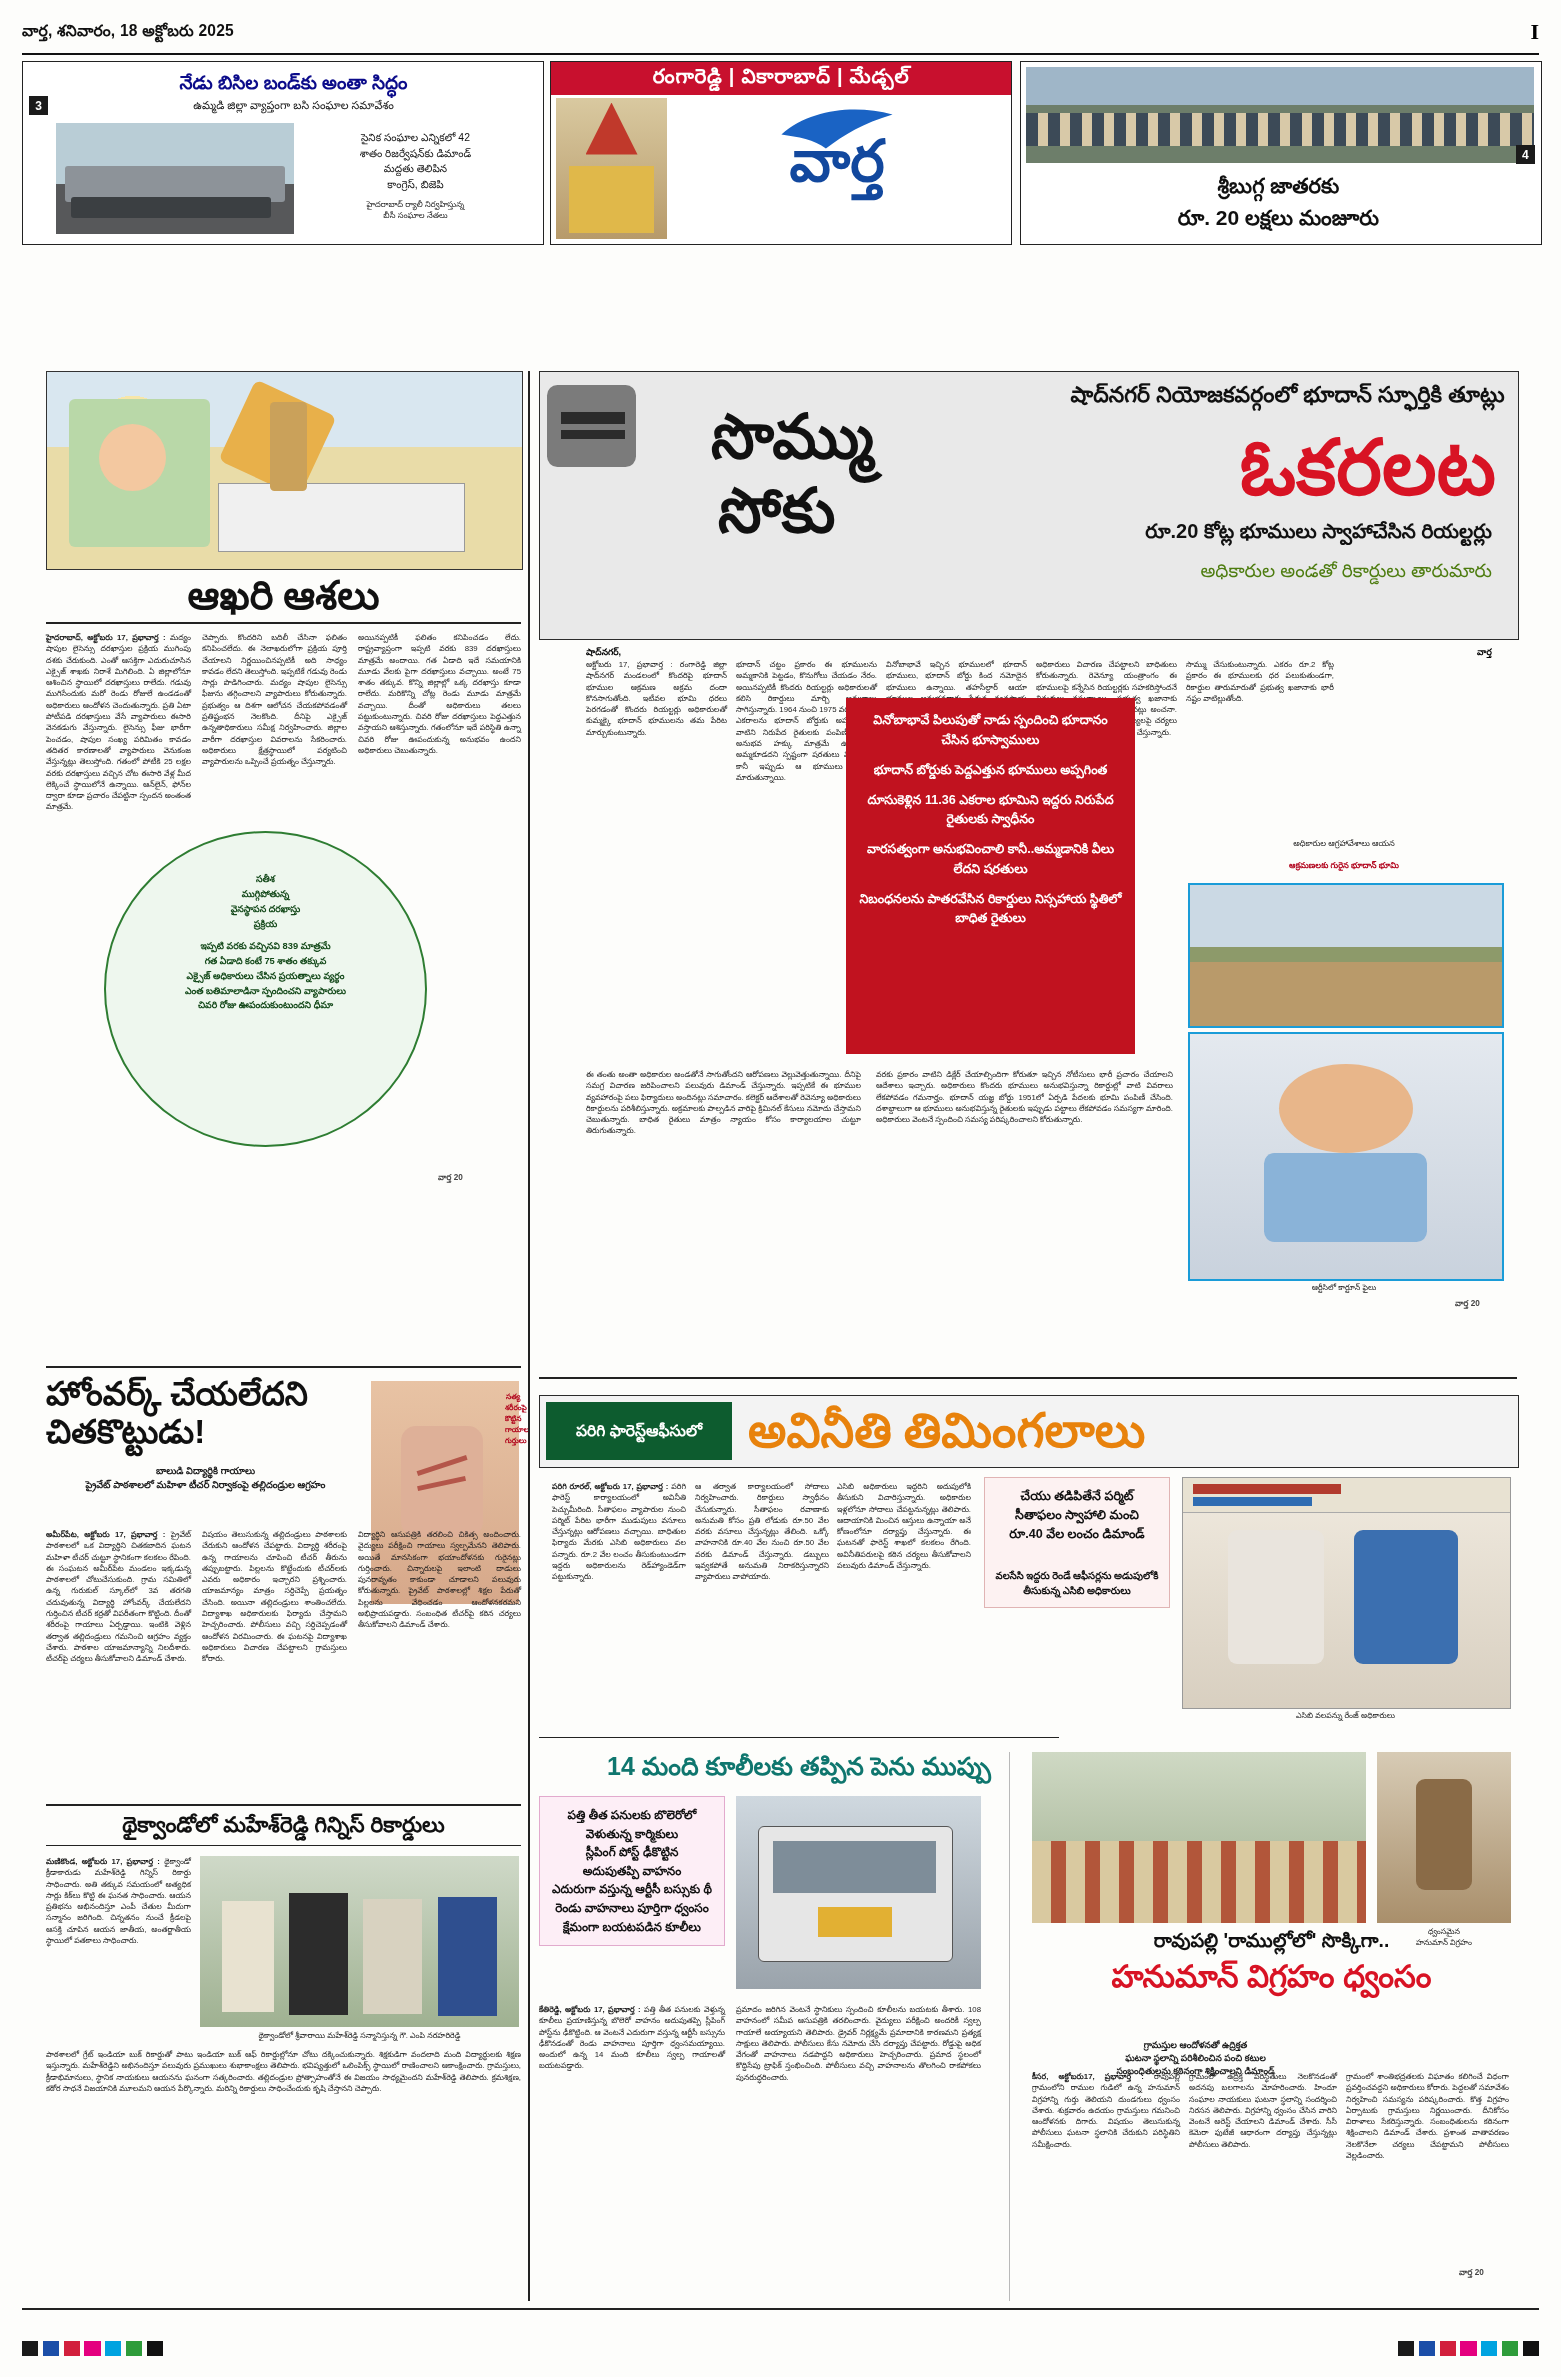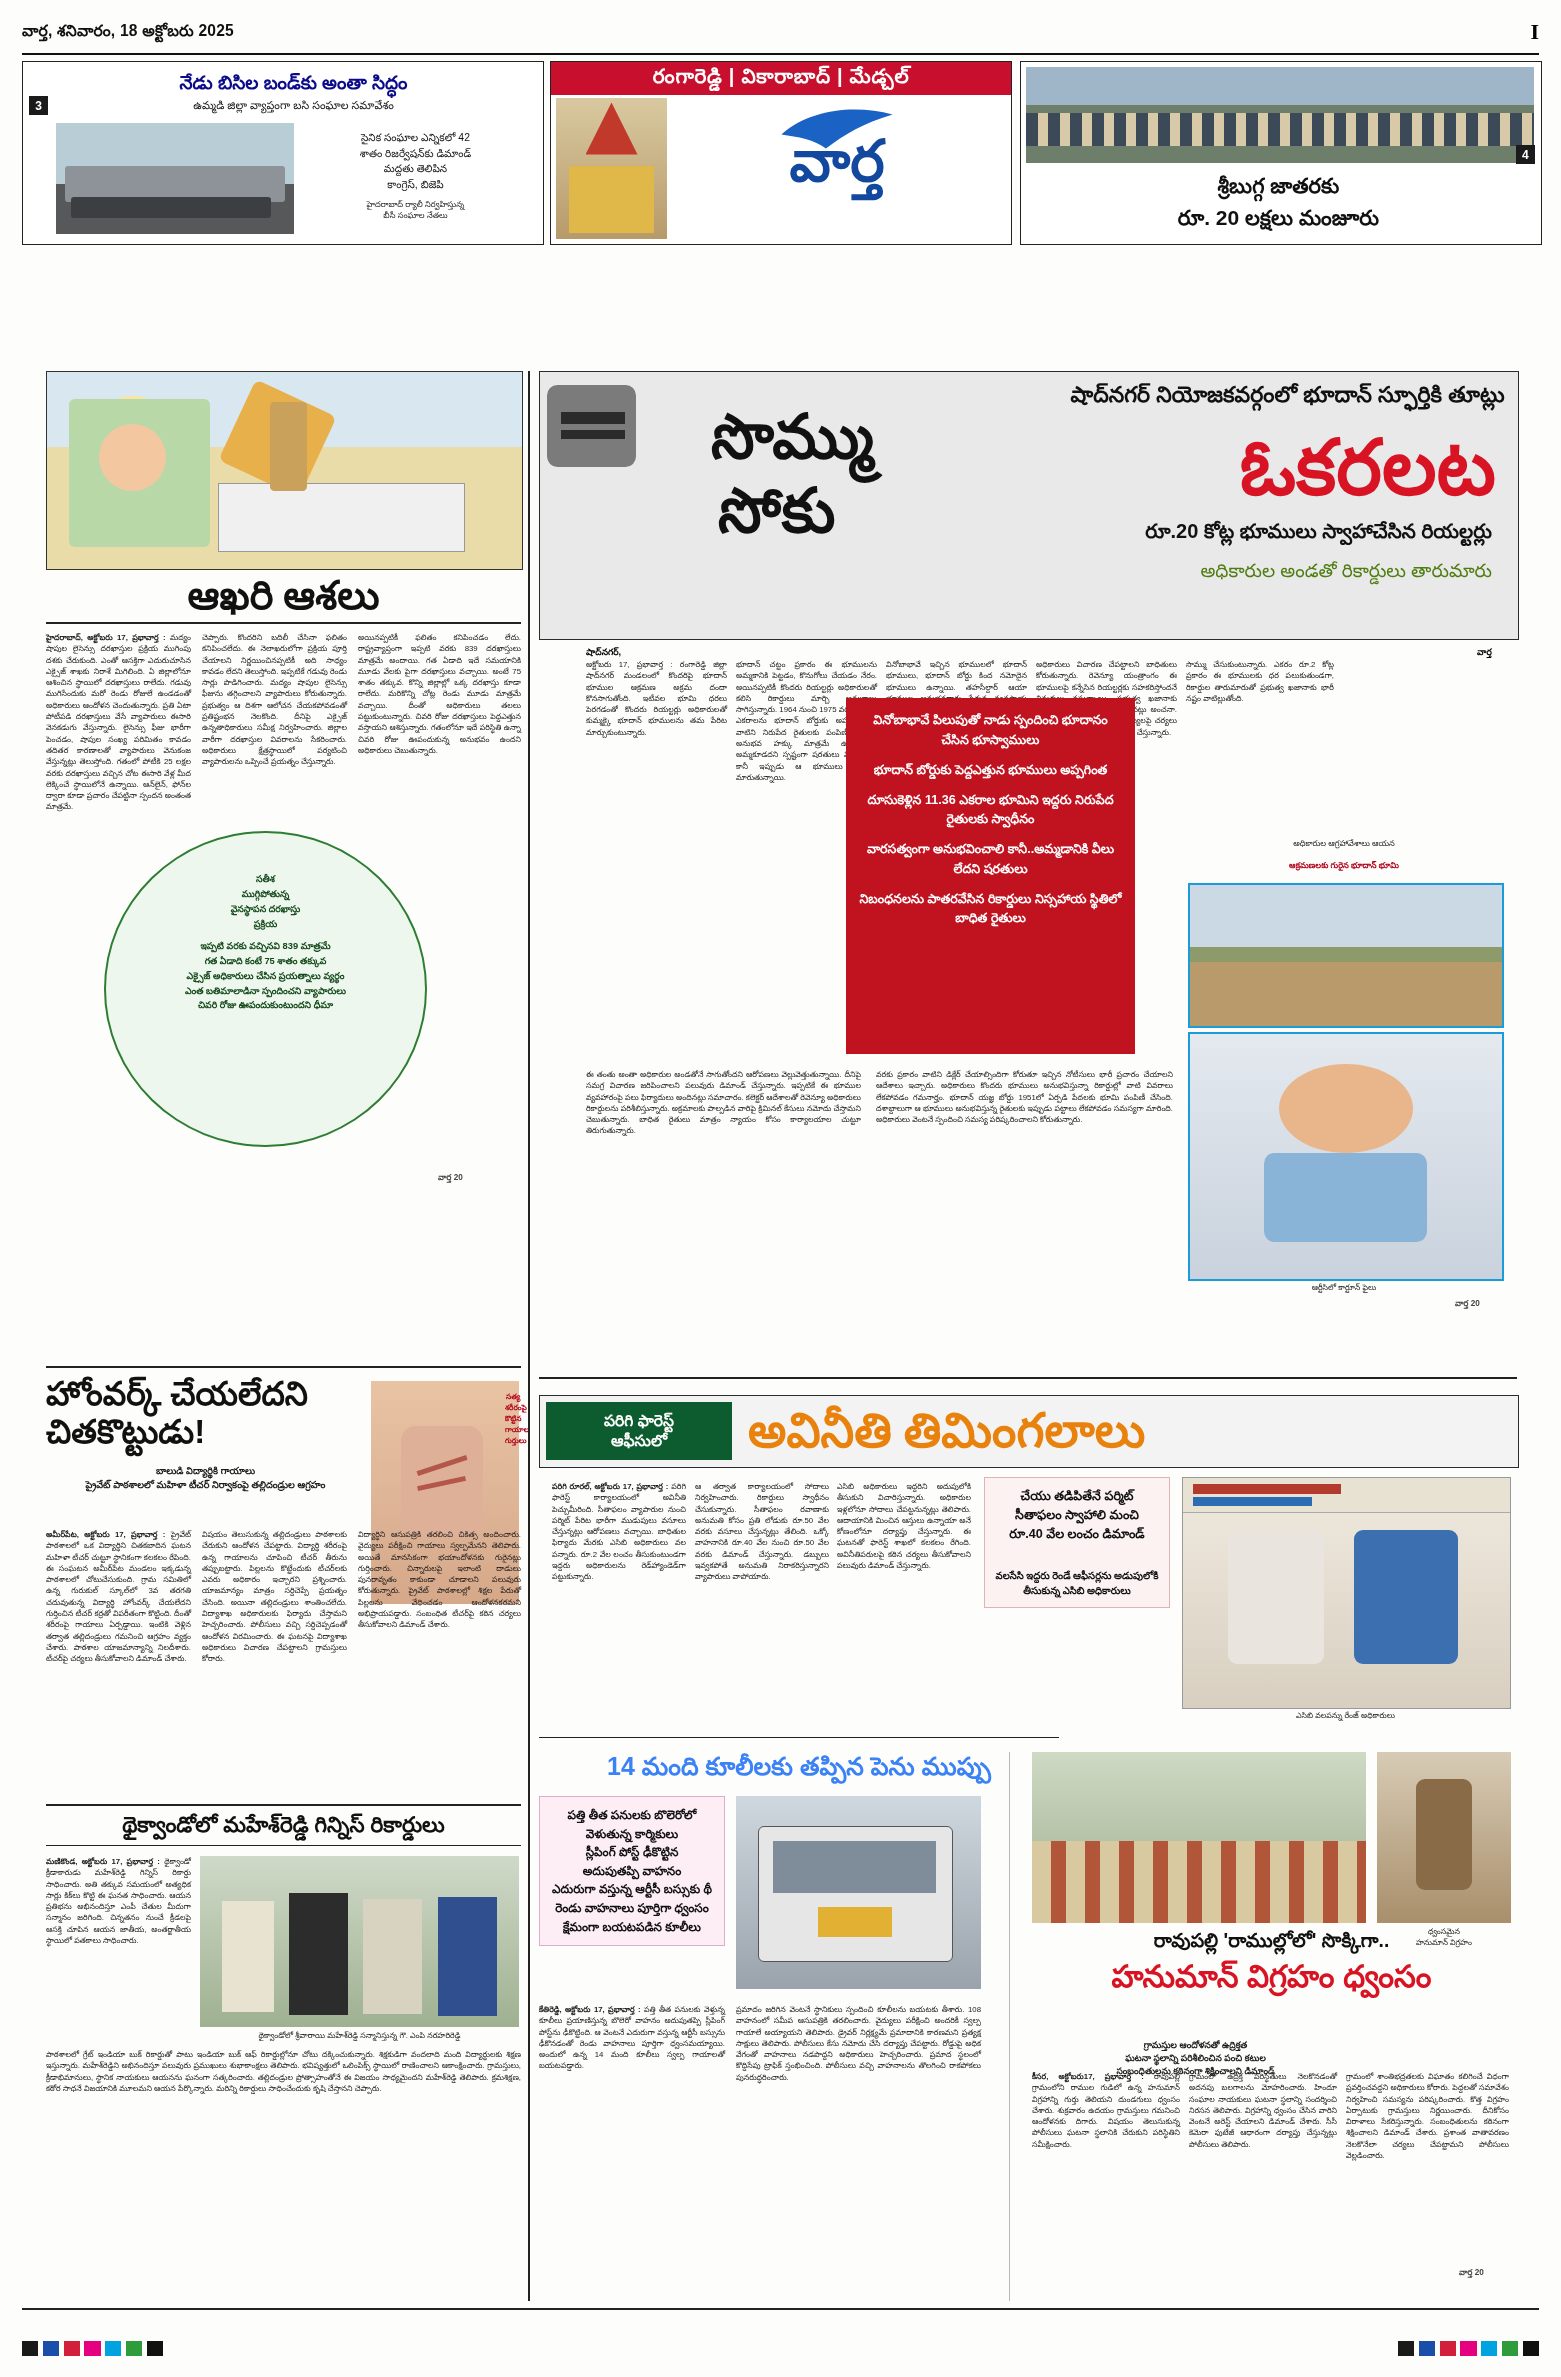--- a/index.html
+++ b/index.html
@@ -63,24 +63,24 @@
   .hdr-t2{position:absolute;left:178px;top:104px;font-size:62px;font-weight:bold;color:#111;font-family:"Liberation Serif",serif;}
   .hdr-red{position:absolute;right:22px;top:52px;font-size:77px;font-weight:bold;color:#d81324;font-family:"Liberation Serif",serif;}
   .hdr-s1{position:absolute;right:26px;top:148px;font-size:20px;font-weight:bold;color:#111;}
   .hdr-s2{position:absolute;right:26px;top:188px;font-size:18.6px;font-weight:normal;color:#4d7c0f;}
 
   .redbox{position:absolute;left:846px;top:698px;width:289px;height:356px;background:#c1121f;color:#fff;padding:13.4px 12px;box-sizing:border-box;}
   .redbox p{margin:0 0 10.4px 0;font-size:12.6px;line-height:1.55;text-align:center;font-weight:bold;}
 
   
   .h2wrap{position:absolute;left:539px;top:1395px;width:978px;height:71px;background:#f3f3f3;border:1.5px solid #2b2b2b;}
-  .h2-left{position:absolute;left:6px;top:6px;width:186px;height:58px;background:#0d5c2f;color:#fff;display:flex;flex-direction:column;align-items:center;justify-content:center;font-size:15.6px;font-weight:bold;line-height:1.3;}
+  .h2-left{position:absolute;left:6px;top:6px;width:186px;height:58px;background:#0d5c2f;color:#fff;display:flex;flex-direction:row;align-items:center;justify-content:center;font-size:15.6px;font-weight:bold;line-height:1.3;}
   .h2-title{position:absolute;left:208px;top:7.4px;font-size:48px;font-weight:bold;color:#e8820c;font-family:"Liberation Serif",serif;}
 
-  .h3{position:absolute;left:539px;top:1752px;width:520px;font-size:25px;font-weight:bold;color:#3b82f6;text-align:center;}
+  .h3{position:absolute;left:539px;top:1752px;width:520px;font-size:25px;font-weight:bold;color:#0f766e;text-align:center;}
 
   
   .botbar{position:absolute;left:22px;bottom:19.3px;width:1517px;height:16.3px;}
   .dots{position:absolute;left:0;top:0;display:flex;gap:4.5px;}
   .dot{width:16.3px;height:15px;}
   .dots.r{left:auto;right:0;}
 
   .hline{height:1.5px;background:#222;}
   .vline{width:1.5px;background:#222;}
   .smallhead{font-size:22px;font-weight:bold;color:#111;text-align:center;line-height:1.2;}

